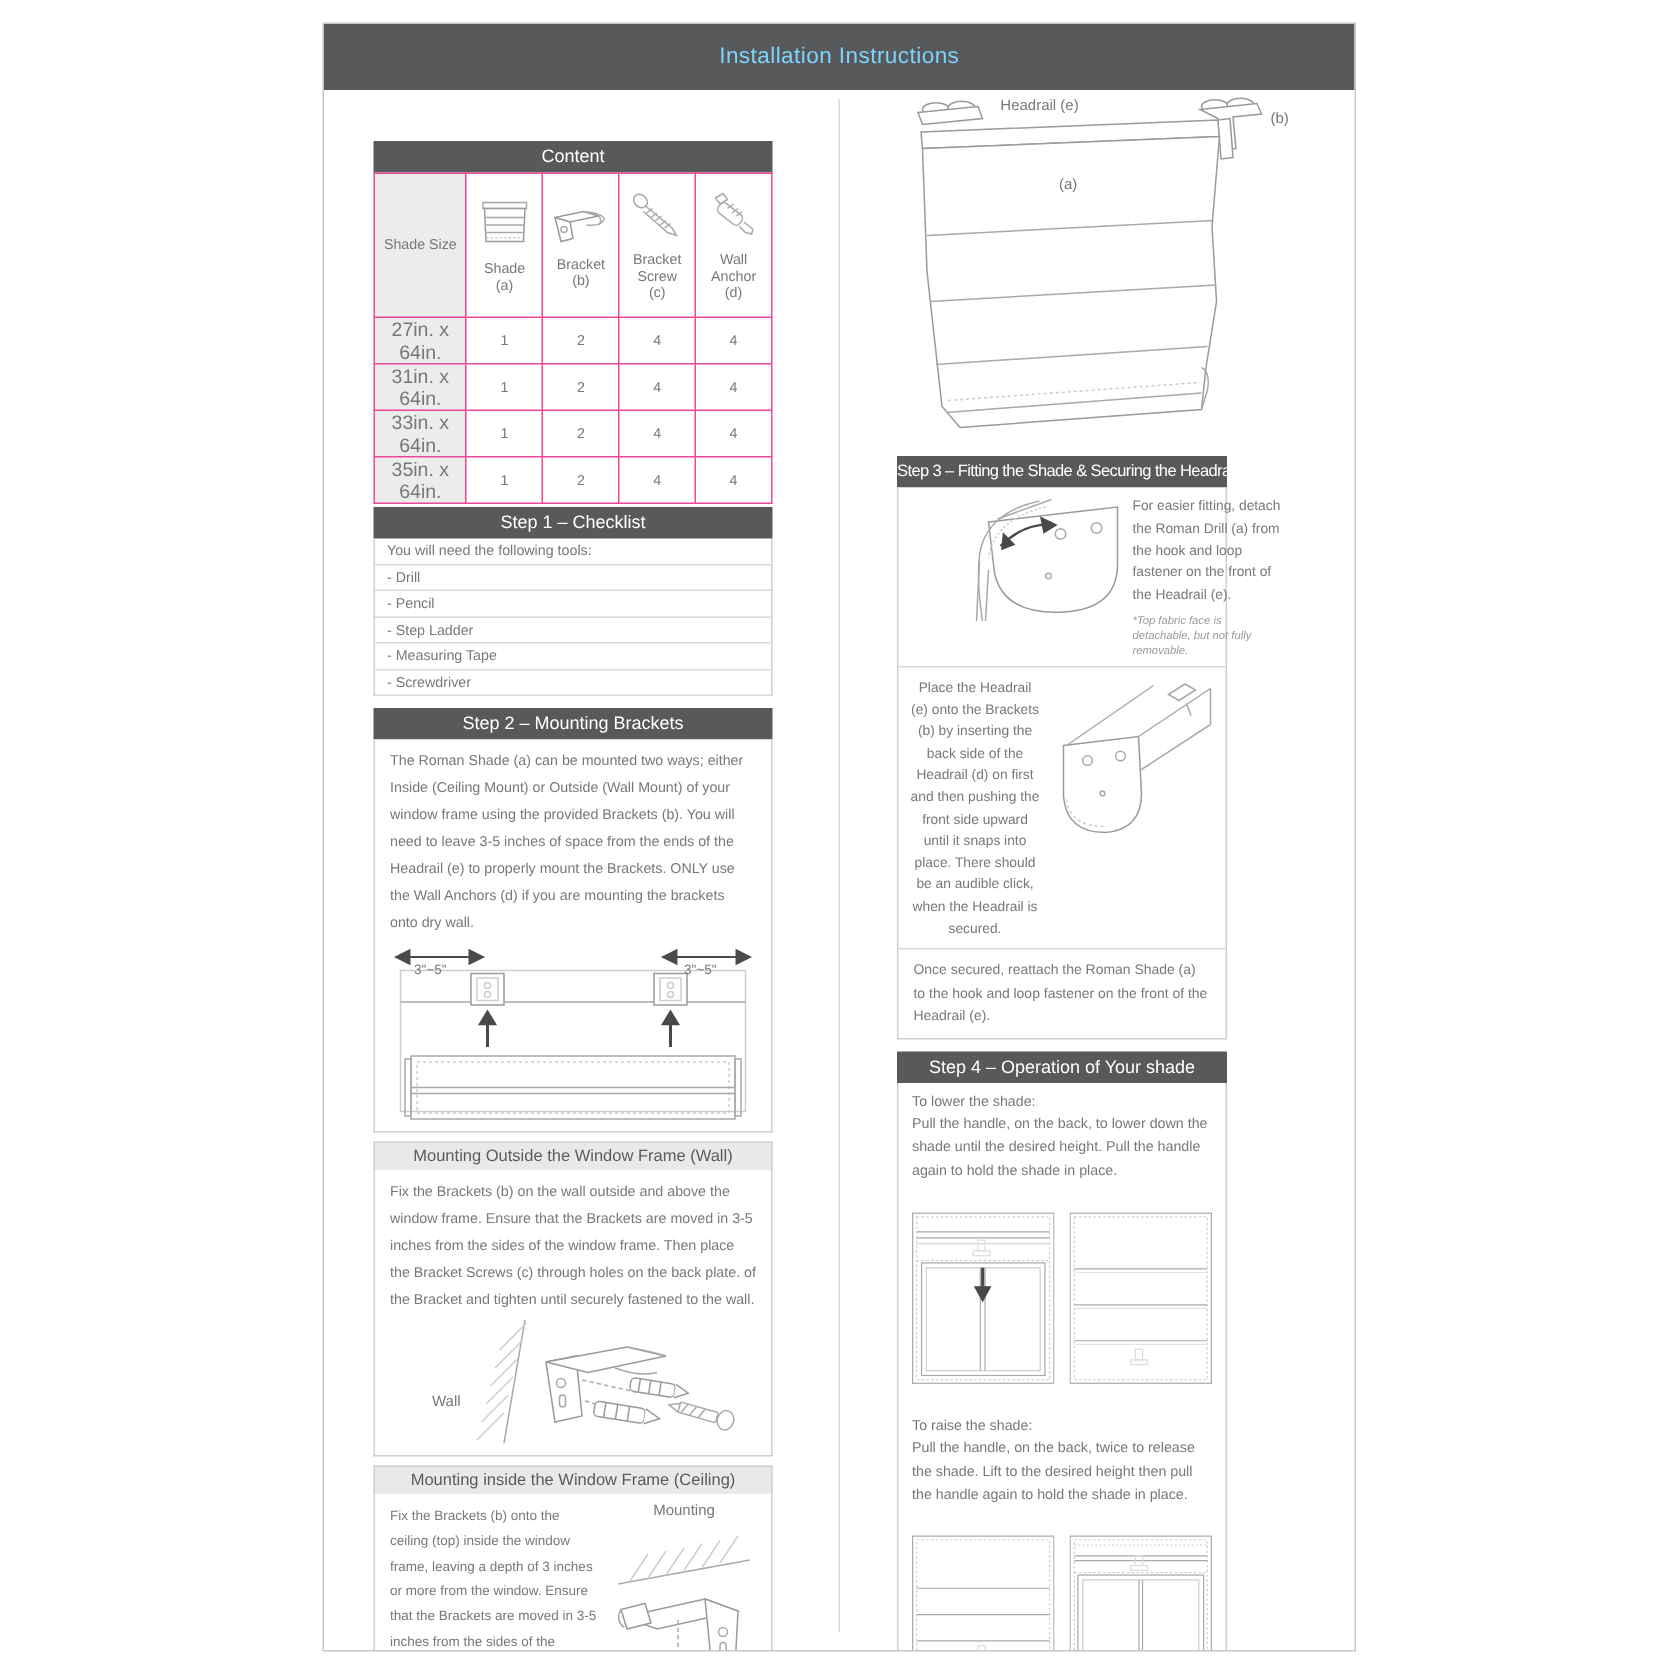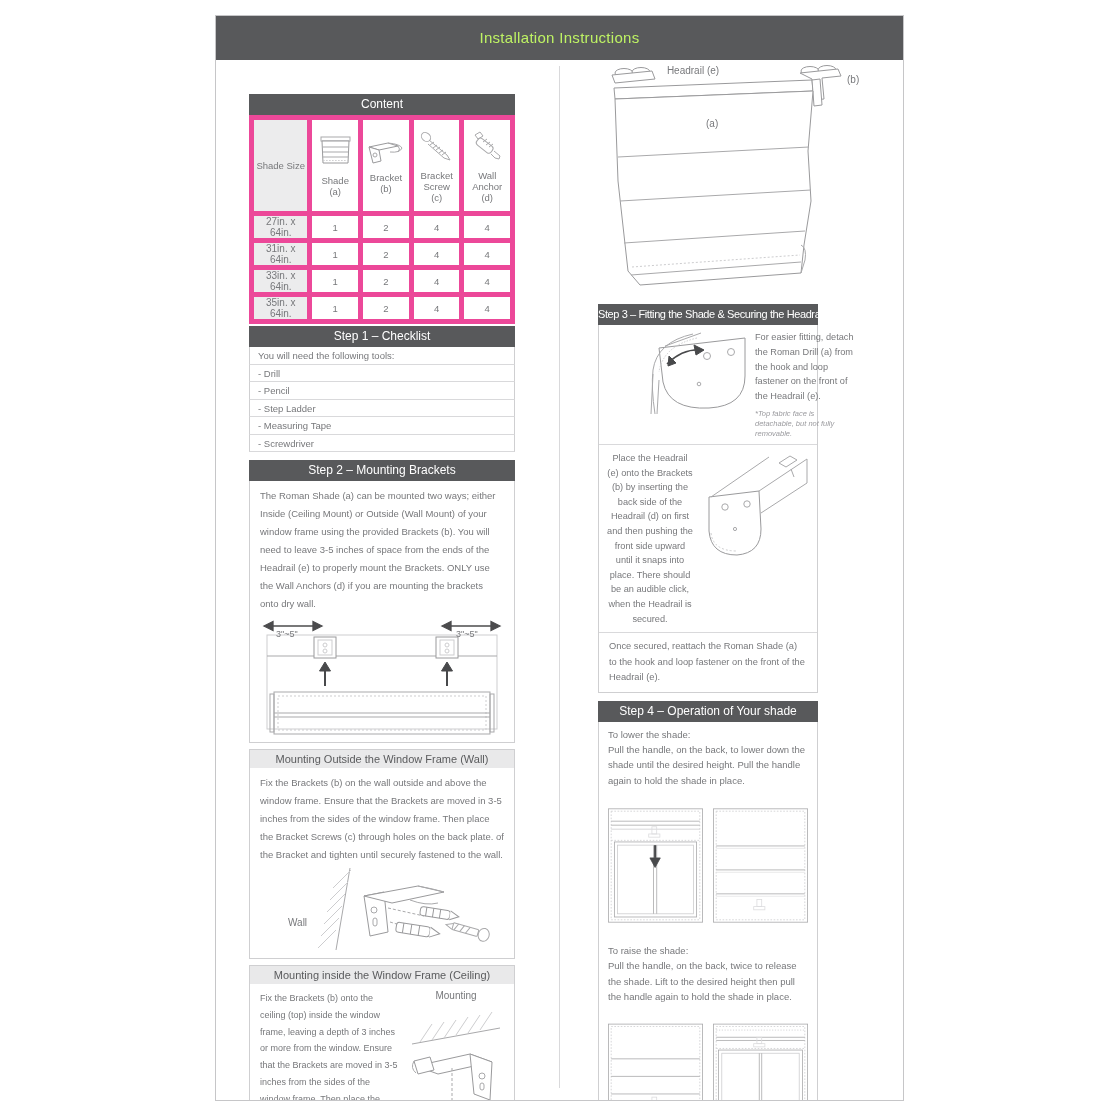--- a/index.html
+++ b/index.html
@@ -1,43 +1,43 @@
 <!DOCTYPE html>
 <html><head>
 <meta charset="utf-8">
 <style>
   * { margin:0; padding:0; box-sizing:border-box; }
   html,body { width:1120px; height:1120px; background:#fff;
     font-family:"Liberation Sans", sans-serif; }
   .page { position:absolute; left:215px; top:15px; width:689px; height:1086px;
     background:#fff; border:1px solid #c6c6c8; overflow:hidden; }
-  .page-header { height:44px; line-height:44px; background:#58595b; color:#bef264;
+  .page-header { height:44px; line-height:44px; background:#58595b; color:#7dd3fc;
     text-align:center; font-size:15px; letter-spacing:.3px; }
   .col-divider { position:absolute; left:343px; top:50px; bottom:12px; width:1px;
     background:#d9d9db; }
   .col-left  { position:absolute; left:33px;  top:78px; width:266px; }
   .col-right { position:absolute; left:382px; top:46px; width:220px; }
 
   .dark-bar { background:#58595b; color:#fff; text-align:center; font-size:12px;
     height:21px; line-height:21px; white-space:nowrap; overflow:hidden; }
   .dark-bar.tight { font-size:11px; letter-spacing:-0.4px; }
   .sub-bar { background:#e9e9ea; color:#5a5b5d; text-align:center; font-size:11px;
     height:19px; line-height:19px; border:1px solid #cfcfd1; border-bottom:none; }
   .box { border:1px solid #cfcfd1; border-top:none; background:#fff; }
   .txt { color:#77787b; font-size:9.5px; line-height:18px; }
   .note { color:#9a9a9e; font-size:7.5px; font-style:italic; line-height:10px; }
 
   
   table.content { width:266px; border-collapse:collapse; margin-top:0; }
-  table.content td, table.content th { border:5px solid #ec4899; color:#77787b;
+  table.content td, table.content th { border:1px solid #ec4899; color:#77787b;
     font-weight:normal; text-align:center; vertical-align:middle; }
   .cell-sizehead { background:#ececed; font-size:9.5px; line-height:16px; width:62px; }
   .cell-colhead { font-size:9.5px; line-height:11px; width:51px; padding:4px 1px; }
   .cell-colhead .lbl { margin-top:3px; }
-  .cell-size { background:#ececed; font-size:10px; height:27px; }
+  .cell-size { background:#ececed; font-size:13px; height:27px; }
   .cell-num { font-size:9.5px; }
 
   
   .check-row { border-left:1px solid #cfcfd1; border-right:1px solid #cfcfd1;
     border-bottom:1px solid #d9d9db; padding:0 8px; height:17.5px; line-height:17.5px;
     color:#77787b; font-size:9.5px; }
 
   .section { margin-top:8px; }
   .section.m6 { margin-top:6px; }
   .pad { padding:6px 10px; }

